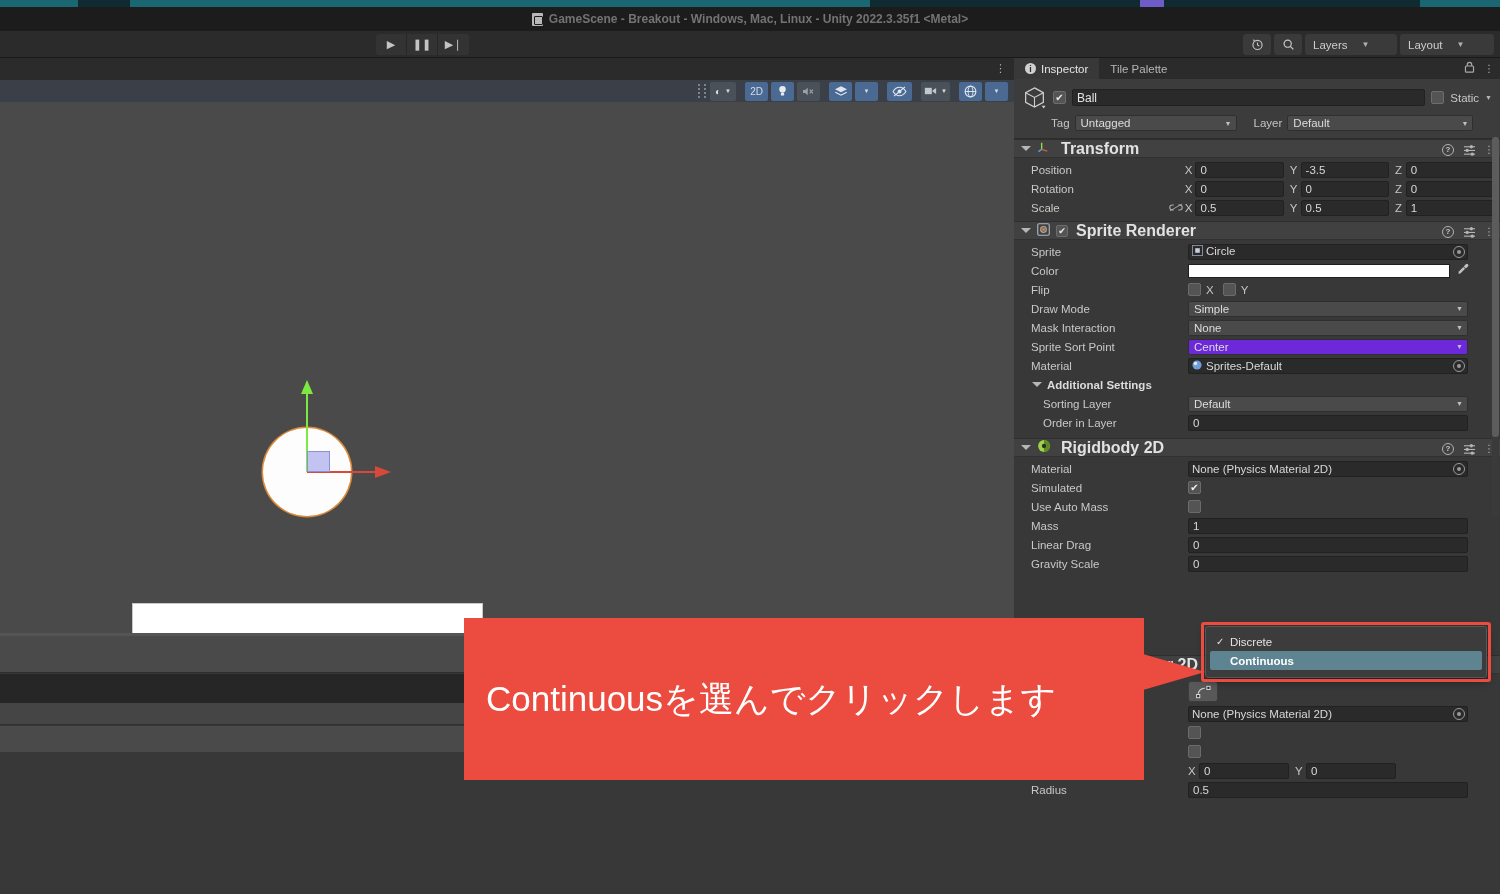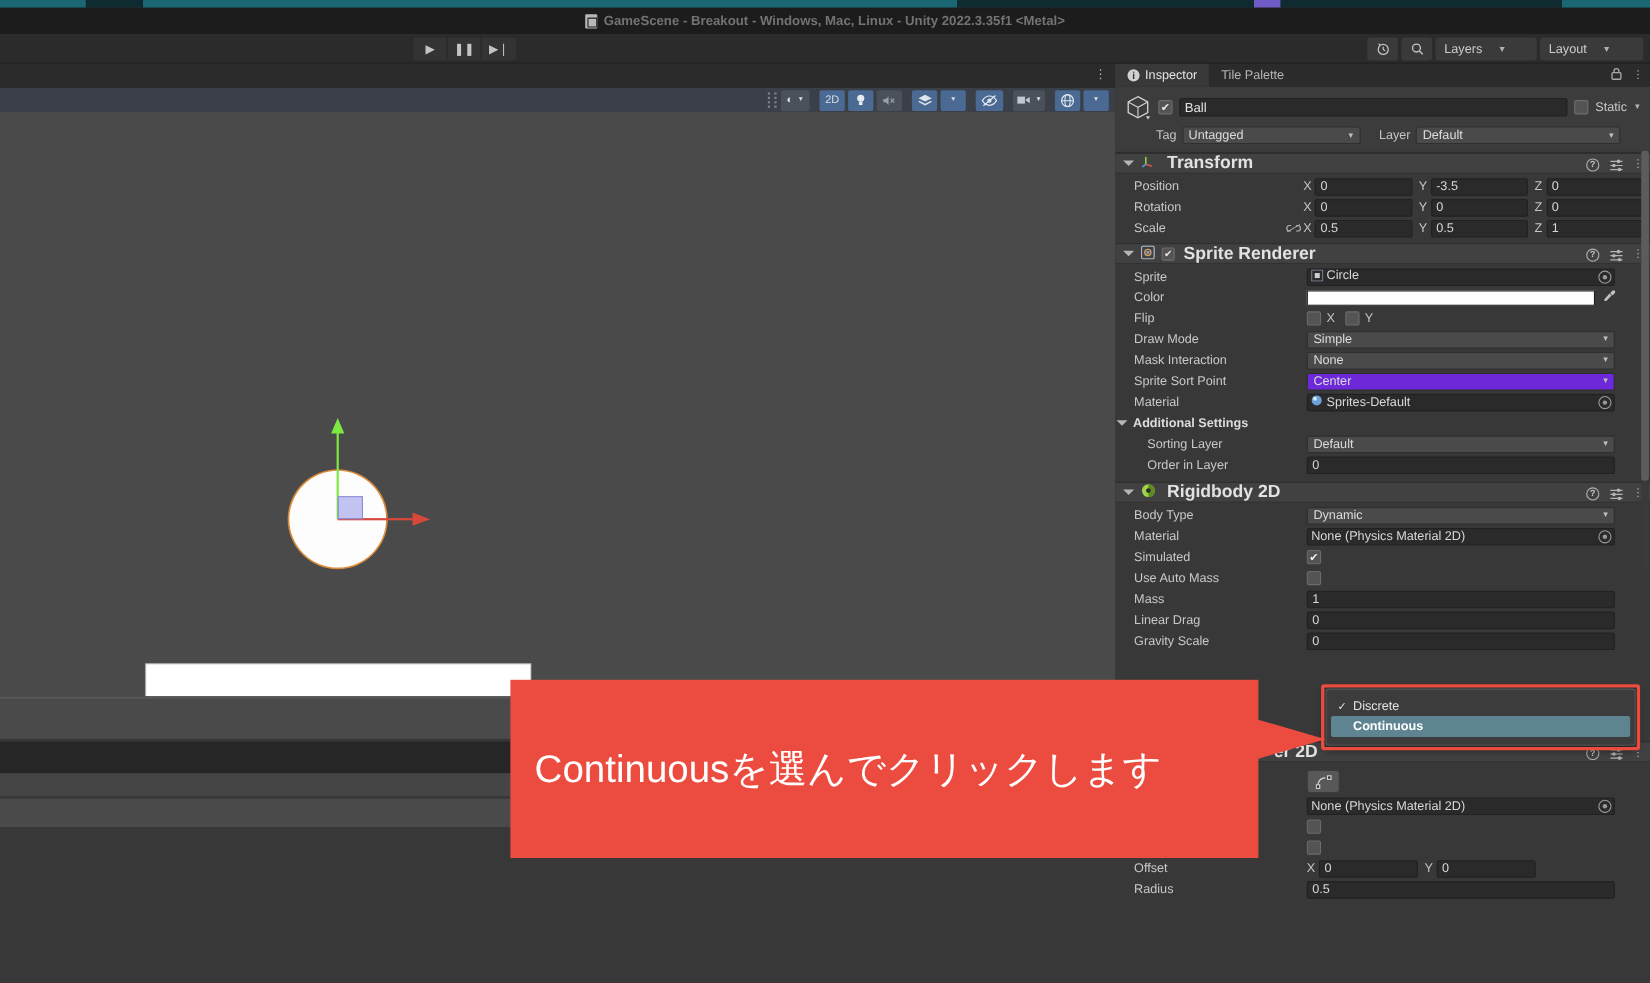--- a/index.html
+++ b/index.html
@@ -602,21 +602,21 @@
                   <circle cx="5.5" cy="5.5" r="5" fill="#6f9fd8"></circle>
                   <circle cx="3.8" cy="3.8" r="1.9" fill="#dbe8f6"></circle>
                 </svg>
             </span>
             <span>Sprites-Default</span>
           </span>
           <span class="objsel"></span>
         </span>
       </div>
       <div class="prow">
-        <span class="sub-head" style="padding-left:1px">
+        <span class="sub-head" style="padding-left:18px">
           <span class="foldout"></span>
           <span>Additional Settings</span>
         </span>
       </div>
       <div class="prow">
         <span class="lbl ind">Sorting Layer</span>
         <span class="drop" style="width:280px;background:#4a4a4a">
           <span>Default</span>
           <span class="car">▼</span>
         </span>
@@ -649,27 +649,20 @@
               <circle cx="9" cy="3" r="1.8" fill="#b4b4b4"></circle>
               <circle cx="4.5" cy="7" r="1.8" fill="#b4b4b4"></circle>
               <circle cx="10" cy="11" r="1.8" fill="#b4b4b4"></circle>
             </svg>
         </span>
         <span class="kebab-v">⋮</span>
       </span>
     </div>
     <div class="comp-body">
       <div class="prow">
-        <span class="lbl">Body Type</span>
-        <span class="drop" style="width:280px;background:#4a4a4a">
-          <span>Dynamic</span>
-          <span class="car">▼</span>
-        </span>
-      </div>
-      <div class="prow">
         <span class="lbl">Material</span>
         <span class="objfield" style="width:280px">
           <span>None (Physics Material 2D)</span>
           <span class="objsel"></span>
         </span>
       </div>
       <div class="prow">
         <span class="lbl">Simulated</span>
         <span class="cb">✔</span>
       </div>

